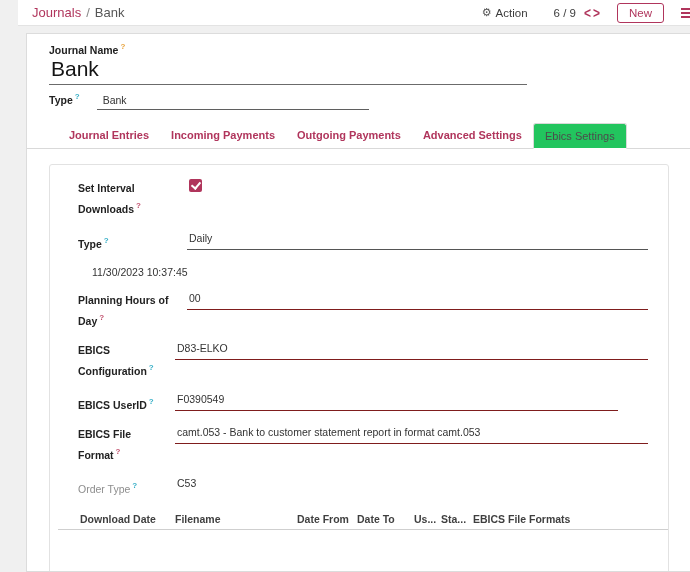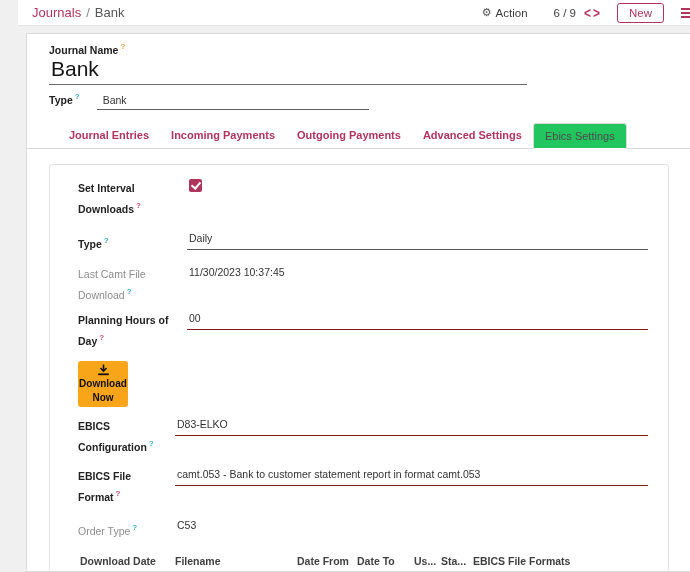--- a/index.html
+++ b/index.html
@@ -154,49 +154,44 @@
           </div>
 
           <div class="frow">
             <div class="flabel">
               <span>Type</span><sup class="help h-cyan">?</sup>
             </div>
             <div class="fvalue dark shift">Daily</div>
           </div>
 
           <div class="frow" style="margin-bottom:7px;">
-            <div class="flabel muted">
-              <span>Last Camt File Download</span><sup class="help h-cyan">?</sup>
-            </div>
             <div class="fvalue plain shift">11/30/2023 10:37:45</div>
           </div>
 
           <div class="frow">
             <div class="flabel">
               <span>Planning Hours of Day</span><sup class="help h-red">?</sup>
             </div>
             <div class="fvalue shift">00</div>
           </div>
 
-          <button class="dl-btn">
-            <svg width="13" height="12" viewBox="0 0 13 12">
-              <path d="M6.5 0.5 L6.5 6.5 M3.5 4 L6.5 7.2 L9.5 4" stroke="#111" stroke-width="1.6" fill="none"></path>
-              <rect x="1.2" y="9.4" width="10.6" height="1.8" fill="#111"></rect>
-            </svg>
-            <span>Download</span>
-            <span>Now</span>
-          </button>
 
           <div class="frow">
             <div class="flabel">
               <span>EBICS Configuration</span><sup class="help h-cyan">?</sup>
             </div>
             <div class="fvalue">D83-ELKO</div>
           </div>
 
+          <div class="frow">
+            <div class="flabel">
+              <span>EBICS UserID</span><sup class="help h-cyan">?</sup>
+            </div>
+            <div class="fvalue short">F0390549</div>
+          </div>
 
           <div class="frow">
             <div class="flabel">
               <span>EBICS File Format</span><sup class="help h-red">?</sup>
             </div>
             <div class="fvalue">camt.053 - Bank to customer statement report in format camt.053</div>
           </div>
 
           <div class="frow">
             <div class="flabel muted">

